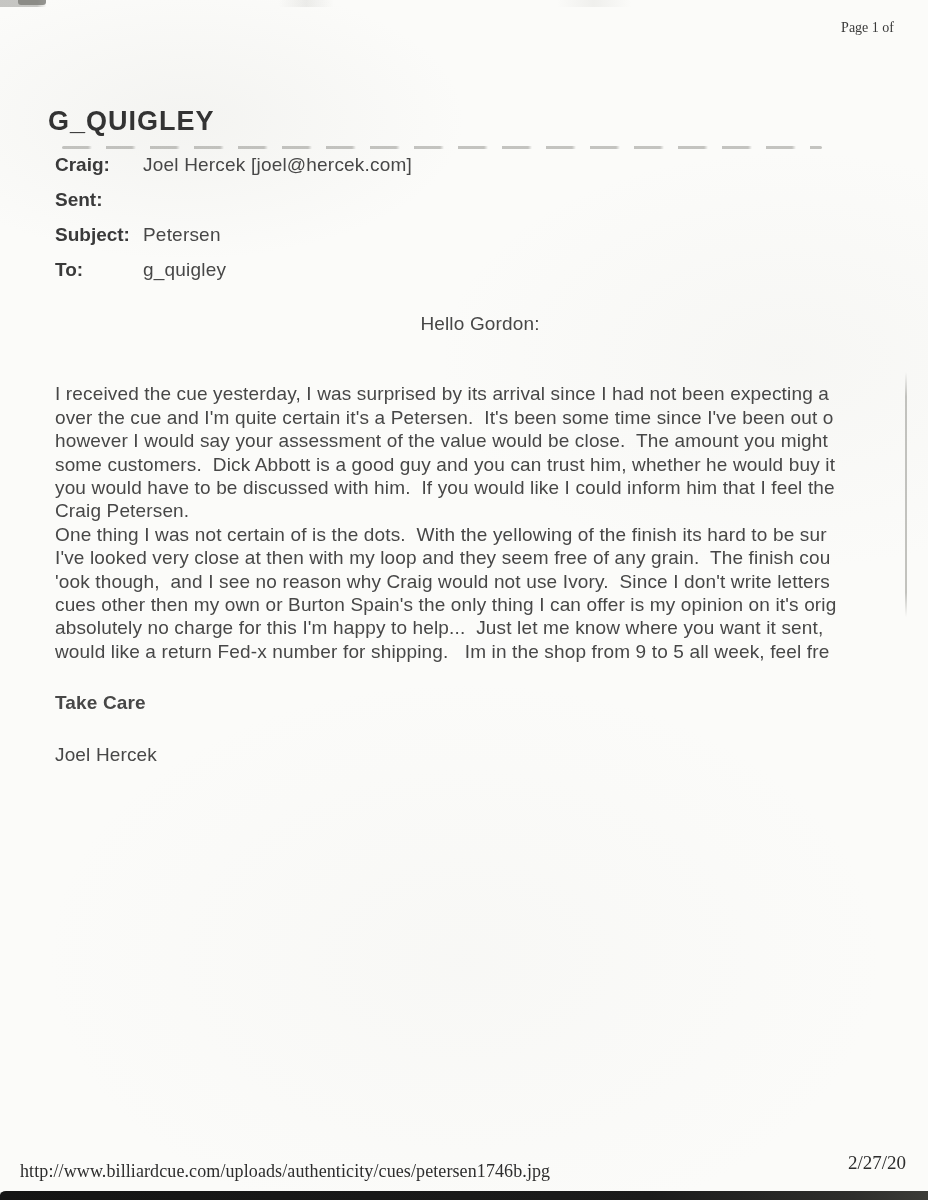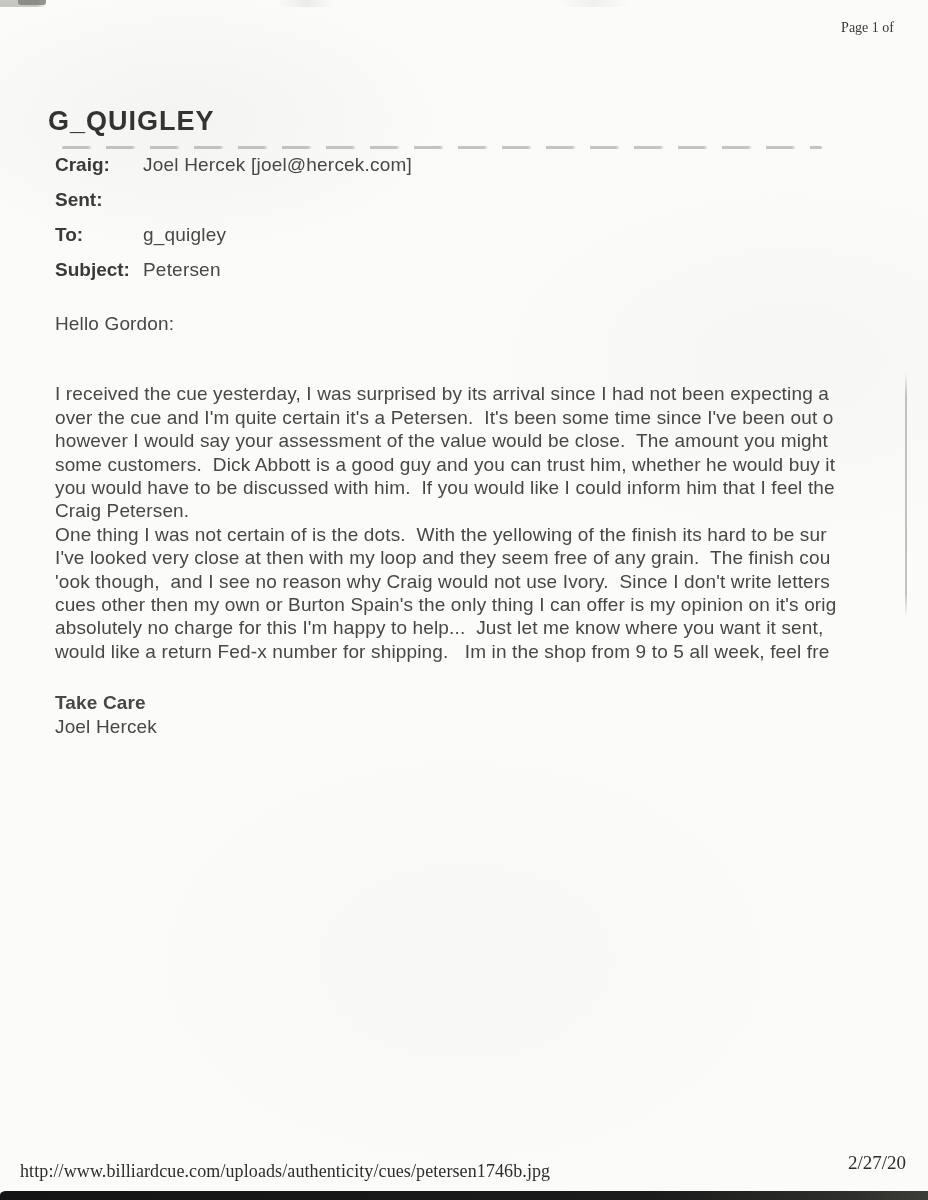--- a/index.html
+++ b/index.html
@@ -58,24 +58,24 @@
     flex: 0 0 88px;
   }
   .field-value { font-size: 19px; color: #474747; letter-spacing: 0.2px; }
 
   
   .email-body {
     position: absolute; top: 312px; left: 55px; width: 850px;
     font-size: 19px; line-height: 23.4px; color: #474747;
     letter-spacing: 0.15px;
   }
-  .greeting { margin-bottom: 47px; }
+  .greeting { margin-bottom: 47px; text-align: center; }
   .body-line { white-space: pre; overflow: hidden; }
   .closing-block { margin-top: 28px; font-weight: bold; }
-  .signature-block { }
+  .signature-block { margin-top: 28px; }
 
   
   .paper-edge-line {
     position: absolute; top: 372px; left: 905px; width: 2px; height: 245px;
     background: linear-gradient(to bottom, rgba(185,185,180,0.0),
       rgba(180,180,175,0.8) 10%, rgba(180,180,175,0.8) 90%, rgba(185,185,180,0.0));
   }
 
   
   .footer-url {
@@ -113,26 +113,26 @@
 
   <div class="header-fields fuzz">
     <div class="field-row">
       <div class="field-label">Craig:</div>
       <div class="field-value">Joel Hercek [joel@hercek.com]</div>
     </div>
     <div class="field-row">
       <div class="field-label">Sent:</div>
     </div>
     <div class="field-row">
+      <div class="field-label">Subject:</div>
+      <div class="field-value">Petersen</div>
+    </div>
+    <div class="field-row">
       <div class="field-label">To:</div>
       <div class="field-value">g_quigley</div>
-    </div>
-    <div class="field-row">
-      <div class="field-label">Subject:</div>
-      <div class="field-value">Petersen</div>
     </div>
   </div>
 
   <div class="email-body fuzz">
     <div class="greeting">Hello Gordon:</div>
     <div class="body-line">I received the cue yesterday, I was surprised by its arrival since I had not been expecting a</div>
     <div class="body-line">over the cue and I'm quite certain it's a Petersen.  It's been some time since I've been out o</div>
     <div class="body-line">however I would say your assessment of the value would be close.  The amount you might</div>
     <div class="body-line">some customers.  Dick Abbott is a good guy and you can trust him, whether he would buy it</div>
     <div class="body-line">you would have to be discussed with him.  If you would like I could inform him that I feel the</div>

